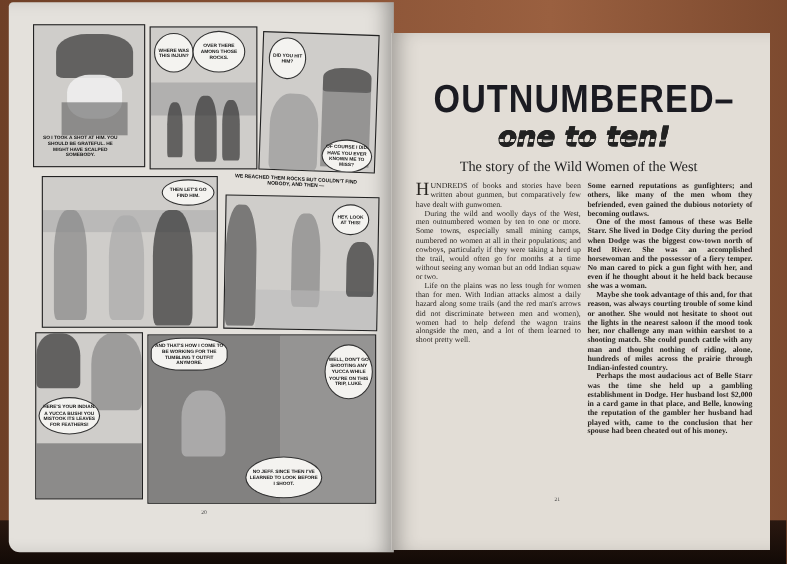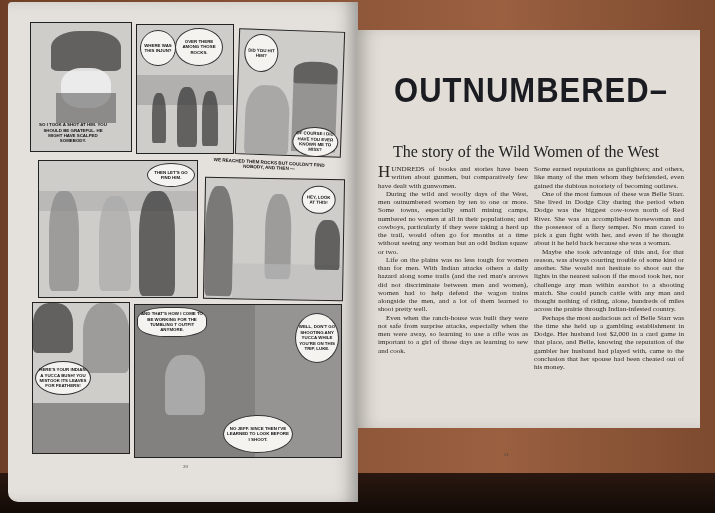--- a/index.html
+++ b/index.html
@@ -1,37 +1,37 @@
 <!DOCTYPE html>
 <html><head>
 <meta charset="utf-8">
 <style>
   html,body{margin:0;padding:0;}
   body{width:715px;height:513px;overflow:hidden;position:relative;background:#7a4a30;font-family:"Liberation Serif",serif;}
   .table-bg{position:absolute;inset:0;background:linear-gradient(90deg,#6e3f26 0%,#8a5336 40%,#9a6040 70%,#7d4a2f 100%);}
   .table-bottom{position:absolute;left:0;right:0;bottom:0;height:40px;background:linear-gradient(180deg,#2a1810,#120a06);}
   .left-page{position:absolute;left:8px;top:2px;width:350px;height:500px;background:#e4e1dc;
     border-radius:4px 0 0 10px;box-shadow:inset -14px 0 18px -8px rgba(0,0,0,.35);transform-origin:right;}
-  .right-page{position:absolute;left:356px;top:30px;width:344px;height:398px;background:#e2ddd6;
+  .right-page{position:absolute;left:356px;top:30px;width:344px;height:470px;background:#e2ddd6;
     box-shadow:inset 14px 0 18px -8px rgba(0,0,0,.3);}
   .comic{position:absolute;border:1.5px solid #222;background:#cfcdca;overflow:hidden;}
   .comic .shade{position:absolute;background:#777;opacity:.55;}
   .comic .dark{position:absolute;background:#333;opacity:.7;border-radius:40% 40% 10% 10%;}
   .bubble{position:absolute;background:#f4f3f0;border:1px solid #333;border-radius:50%;
     font-family:"Liberation Sans",sans-serif;font-size:4.4px;font-weight:bold;text-align:center;
     line-height:5.4px;color:#111;display:flex;align-items:center;justify-content:center;padding:2px;box-sizing:border-box;text-transform:uppercase;}
   .caption{position:absolute;font-family:"Liberation Sans",sans-serif;font-size:4.6px;font-weight:bold;color:#111;
     text-transform:uppercase;text-align:center;transform:rotate(3deg);}
   .page-num{position:absolute;font-size:5px;color:#444;}
   .title1{position:absolute;left:35px;top:42px;width:280px;text-align:center;font-family:"Liberation Sans",sans-serif;
     font-weight:900;font-size:31px;letter-spacing:1px;color:#1b1b22;transform:scaleY(1.15);}
   .title2{position:absolute;left:40px;top:80px;width:270px;text-align:center;font-family:"DejaVu Sans",sans-serif;
     font-weight:bold;font-style:italic;font-size:25px;color:#222;-webkit-text-stroke:1px #222;
     background:linear-gradient(180deg,#222 55%,#e2ddd6 55%,#e2ddd6 65%,#222 65%);-webkit-background-clip:text;background-clip:text;color:transparent;}
-  .subtitle{position:absolute;left:20px;top:113px;width:300px;text-align:center;font-size:16px;color:#222;}
+  .subtitle{position:absolute;left:20px;top:113px;width:300px;text-align:center;font-size:13px;color:#222;}
   .col{position:absolute;top:135px;width:150px;font-size:7.1px;line-height:8.25px;color:#2a2622;text-align:justify;}
   .col p{margin:0;text-indent:8px;}
   .col p.first{text-indent:0;}
   .dropcap{float:left;font-size:17px;line-height:14px;margin-right:1px;}
 </style>
 </head>
 <body>
 
 <div class="table-bg"></div>
 <div class="table-bottom"></div>
@@ -88,28 +88,28 @@
     <div class="shade" style="left:120px;top:0;width:86px;height:152px;background:#666;"></div>
     <div class="bubble" style="left:2px;top:2px;width:70px;height:30px;border-radius:40%;">And that's how I come to be working for the Tumbling T outfit anymore.</div>
     <div class="bubble" style="left:160px;top:8px;width:44px;height:50px;">Well, don't go shooting any yucca while you're on this trip, Luke.</div>
     <div class="bubble" style="left:88px;top:110px;width:70px;height:38px;">No Jeff. Since then I've learned to look before I shoot.</div>
   </div>
   <div class="page-num" style="left:175px;top:462px;">20</div>
 </div>
 
 <div class="right-page">
   <div class="title1">OUTNUMBERED–</div>
+  <div class="title2">one to ten!</div>
   <div class="subtitle">The story of the Wild Women of the West</div>
 
   <div class="col" style="left:22px;">
     <p class="first"><span class="dropcap">H</span><span>UNDREDS of books and stories have been written about gunmen, but comparatively few have dealt with gunwomen.</span></p>
     <p>During the wild and woolly days of the West, men outnumbered women by ten to one or more. Some towns, especially small mining camps, numbered no women at all in their populations; and cowboys, particularly if they were taking a herd up the trail, would often go for months at a time without seeing any woman but an odd Indian squaw or two.</p>
-    <p>Life on the plains was no less tough for women than for men. With Indian attacks others a daily hazard along some trails (and the red man's arrows did not discriminate between men and women), women had to help defend the wagon trains alongside the men, and a lot of them learned to shoot pretty well.</p>
-    <p>Even when the ranch-house was built they were not safe from surprise attacks, especially when the men were away, so learning to use a rifle was as important to a girl of those days as learning to sew and cook.</p>
+    <p>Life on the plains was no less tough for women than for men. With Indian attacks almost a daily hazard along some trails (and the red man's arrows did not discriminate between men and women), women had to help defend the wagon trains alongside the men, and a lot of them learned to shoot pretty well.</p>
   </div>
-  <div class="col" style="left:178px;">
+  <div class="col" style="left:178px;font-weight:bold;">
     <p class="first">Some earned reputations as gunfighters; and others, like many of the men whom they befriended, even gained the dubious notoriety of becoming outlaws.</p>
     <p>One of the most famous of these was Belle Starr. She lived in Dodge City during the period when Dodge was the biggest cow-town north of Red River. She was an accomplished horsewoman and the possessor of a fiery temper. No man cared to pick a gun fight with her, and even if he thought about it he held back because she was a woman.</p>
     <p>Maybe she took advantage of this and, for that reason, was always courting trouble of some kind or another. She would not hesitate to shoot out the lights in the nearest saloon if the mood took her, nor challenge any man within earshot to a shooting match. She could punch cattle with any man and thought nothing of riding, alone, hundreds of miles across the prairie through Indian-infested country.</p>
     <p>Perhaps the most audacious act of Belle Starr was the time she held up a gambling establishment in Dodge. Her husband lost $2,000 in a card game in that place, and Belle, knowing the reputation of the gambler her husband had played with, came to the conclusion that her spouse had been cheated out of his money.</p>
   </div>
   <div class="page-num" style="left:148px;top:422px;">21</div>
 </div>
 
 </body></html>

